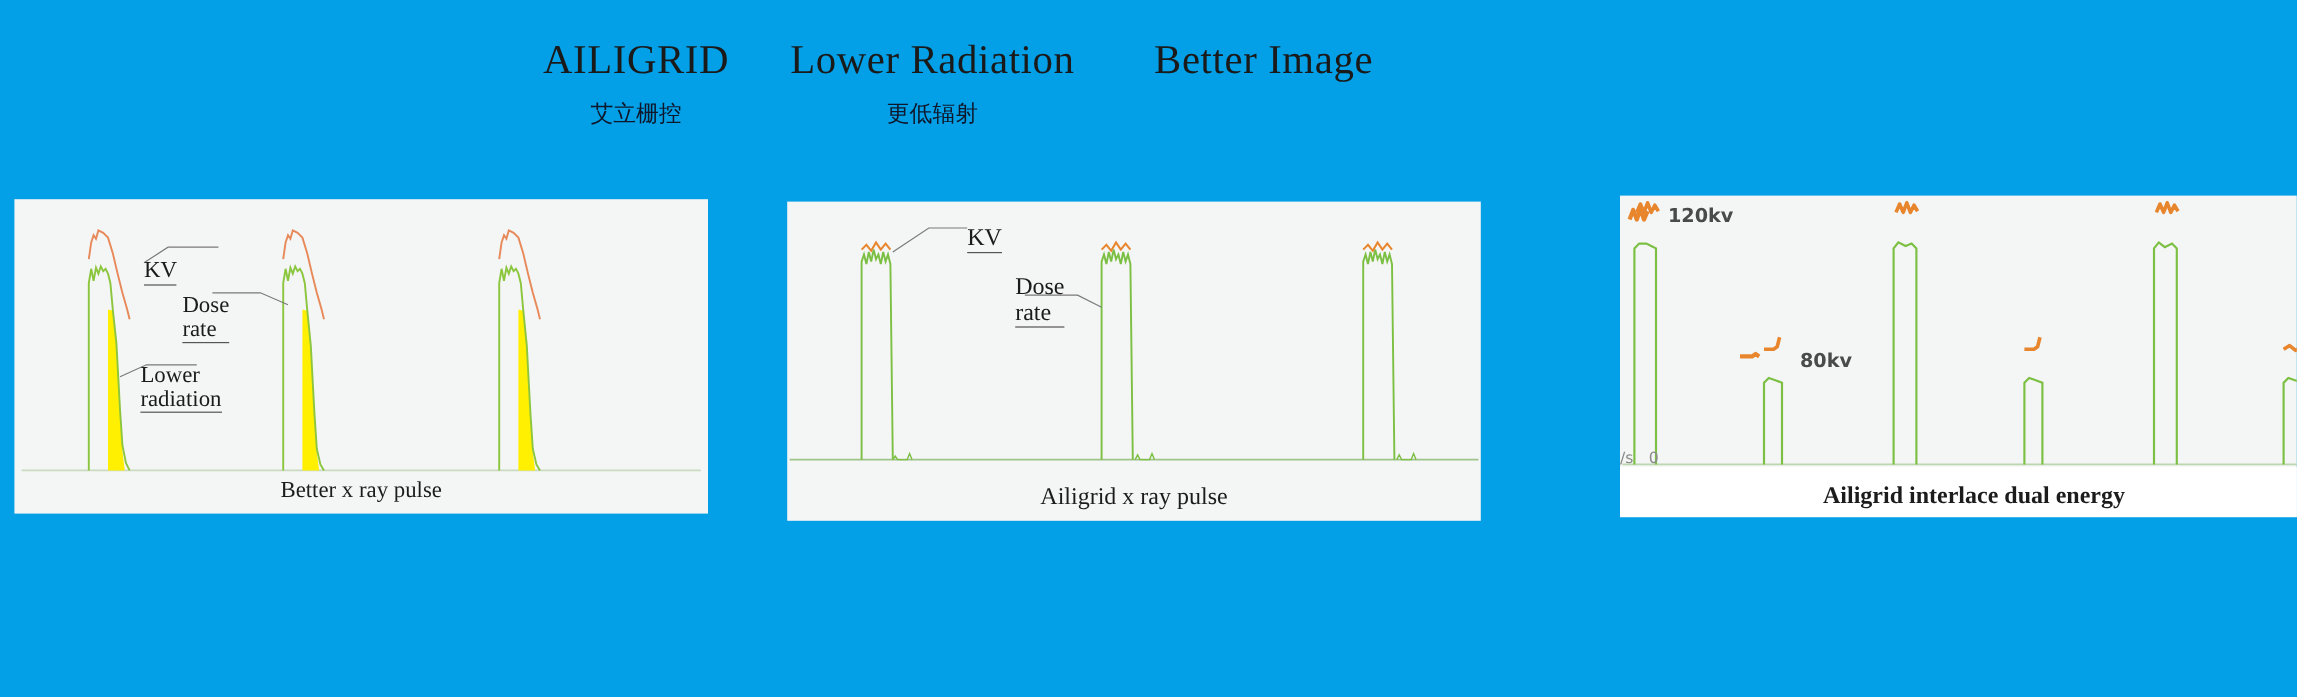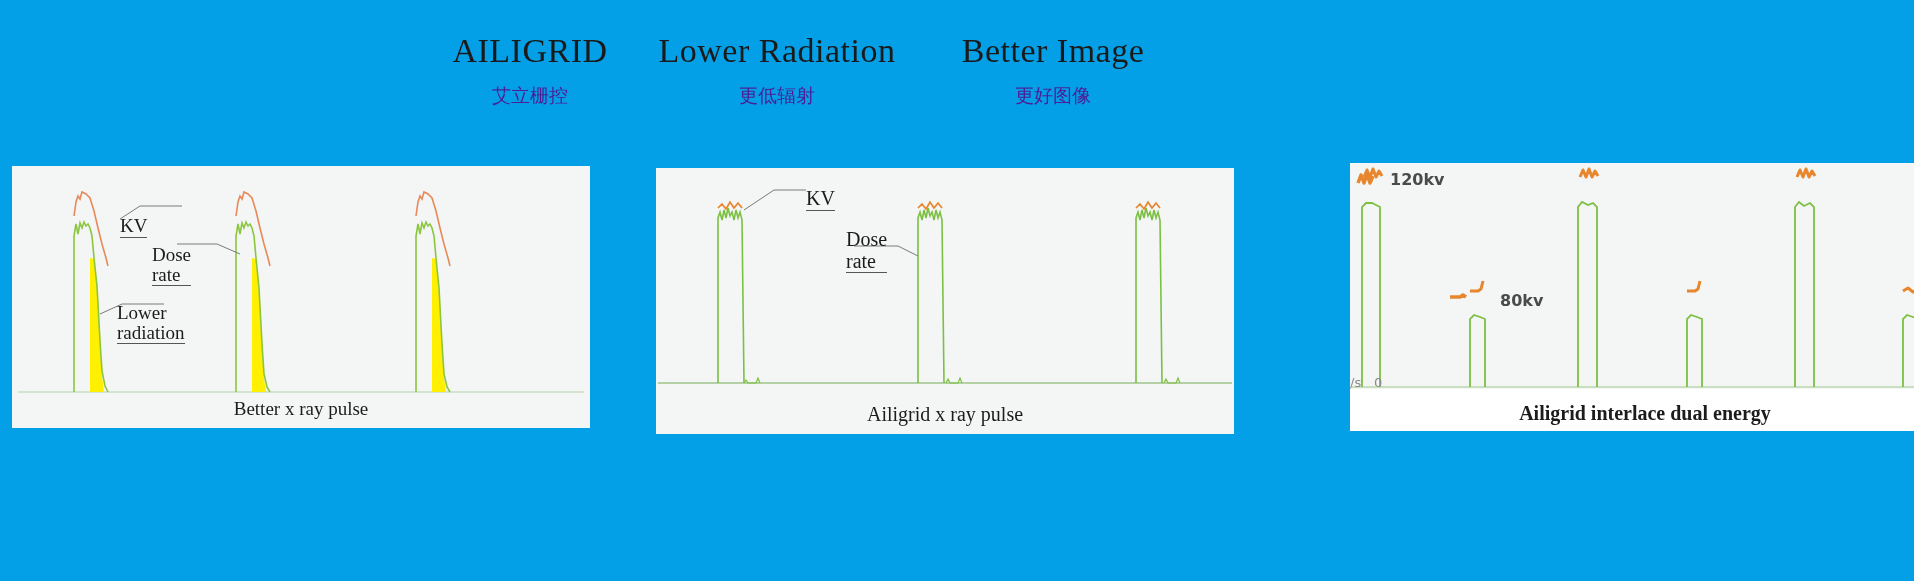--- a/index.html
+++ b/index.html
@@ -9,21 +9,21 @@
     font-family:"Liberation Serif", serif;
     overflow:hidden;
     position:relative;
   }
   .stage{position:absolute;left:0;top:0;width:1914px;height:581px;background:#03a0e8;}
 
   
   .header{position:absolute;left:0;top:22px;width:1914px;height:110px;}
   .hgroup{position:absolute;text-align:center;color:#111;}
   .hg-en{font-size:34px;line-height:42px;font-family:"Liberation Serif",serif;letter-spacing:.5px;white-space:nowrap;color:#1a1a1a;}
-  .hg-cn{font-size:19px;line-height:30px;font-family:"DejaVu Sans",sans-serif;white-space:nowrap;color:#4c1d95;margin-top:8px;}
+  .hg-cn{font-size:19px;line-height:30px;font-family:"DejaVu Sans",sans-serif;white-space:nowrap;color:#0f172a;margin-top:8px;}
   #hg0{left:430px;top:8px;width:200px;}
   #hg1{left:637px;top:8px;width:280px;}
   #hg2{left:928px;top:8px;width:250px;}
 
   
   .panel{position:absolute;background:#f4f5f5;box-sizing:border-box;overflow:hidden;}
   #panel1{left:12px;top:166px;width:578px;height:262px;}
   #panel2{left:656px;top:168px;width:578px;height:266px;}
   #panel3{left:1307px;top:163px;width:590px;height:268px;margin-left:43px;}
 
@@ -58,21 +58,20 @@
       <div class="hg-cn">艾立栅控</div>
     </div>
 
     <div class="hgroup" id="hg1">
       <div class="hg-en">Lower Radiation</div>
       <div class="hg-cn">更低辐射</div>
     </div>
 
     <div class="hgroup" id="hg2">
       <div class="hg-en">Better Image</div>
-      <div class="hg-cn">更好图像</div>
     </div>
   </div>
 
   <div class="panel" id="panel1">
     <div class="plot">
       <svg viewBox="0 0 578 262" preserveAspectRatio="none">
 
         <line x1="6" y1="226" x2="572" y2="226" stroke="#c9dcc0" stroke-width="1.4"></line>
 
         <path d="M62,226 L62,63 L70,60 L78,64 L86,226 Z" fill="#f2f200" stroke="none" opacity="0"></path>

